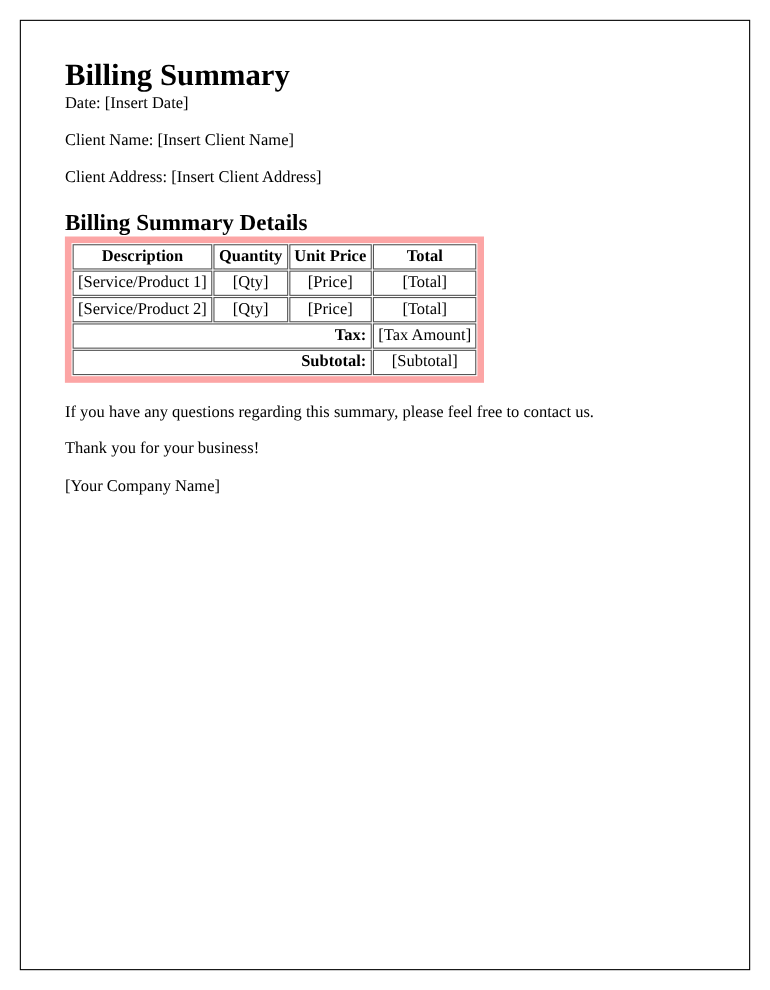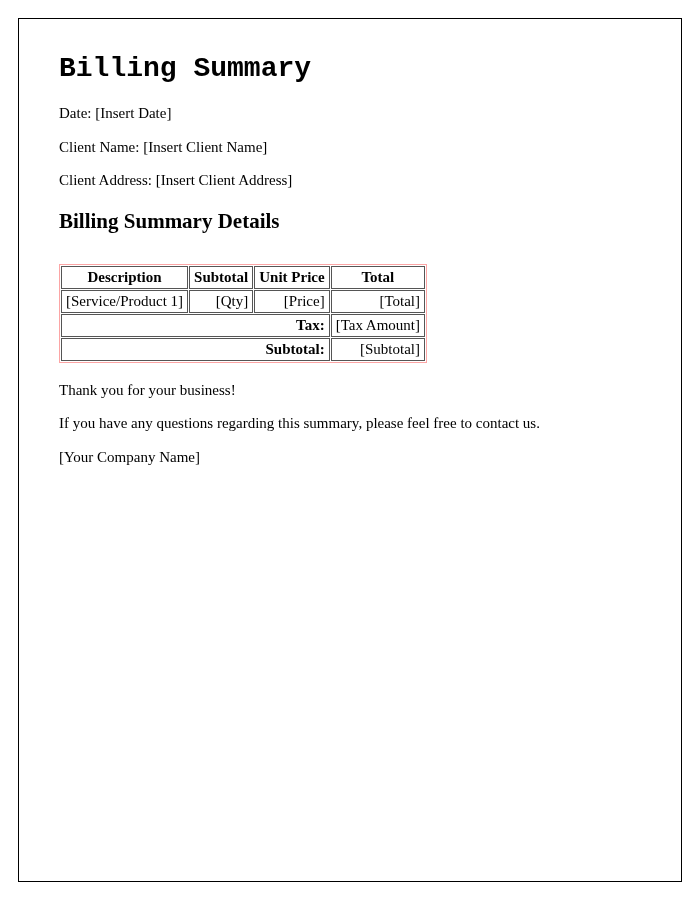--- a/index.html
+++ b/index.html
@@ -16,45 +16,42 @@
     }
     .page {
       border: 1px solid #000;
       width: 100%;
       height: 100%;
       padding: 34px 40px;
     }
     h1 {
       font-size: 28px;
       font-weight: bold;
-      margin-bottom: 20px;
-      font-family: Liberation Mono, monospace;
     }
     h2 {
       font-size: 21px;
       font-weight: bold;
       margin-top: 18px;
     }
     p {
       font-size: 15px;
       margin-bottom: 14px;
       line-height: 1.3;
     }
     table {
       border-collapse: separate;
       border-spacing: 1px;
-      border: 1px solid #fca5a5;
+      border: 6px solid #fca5a5;
       margin-bottom: 18px;
-      margin-top: 30px;
     }
     th, td {
       border: 1px solid #555;
       padding: 2px 4px;
       font-size: 15px;
-      text-align: right;
+      text-align: center;
     }
     th {
       font-weight: bold;
       text-align: center;
     }
     .right {
       text-align: right;
       font-weight: bold;
     }
   </style>
@@ -76,38 +73,44 @@
   <p>
     <span>Client Address: </span><span>[Insert Client Address]</span>
   </p>
 
   <h2>Billing Summary Details</h2>
 
   <table>
     <tbody>
         <tr>
       <th>Description</th>
-      <th>Subtotal</th>
+      <th>Quantity</th>
       <th>Unit Price</th>
       <th>Total</th>
     </tr>
     <tr>
       <td>[Service/Product 1]</td>
+      <td>[Qty]</td>
+      <td>[Price]</td>
+      <td>[Total]</td>
+    </tr>
+    <tr>
+      <td>[Service/Product 2]</td>
       <td>[Qty]</td>
       <td>[Price]</td>
       <td>[Total]</td>
     </tr>
     <tr>
       <td colspan="3" class="right">Tax:</td>
       <td>[Tax Amount]</td>
     </tr>
     <tr>
       <td colspan="3" class="right">Subtotal:</td>
       <td>[Subtotal]</td>
     </tr>
   </tbody>
     </table>
 
+  <p>If you have any questions regarding this summary, please feel free to contact us.</p>
   <p>Thank you for your business!</p>
-  <p>If you have any questions regarding this summary, please feel free to contact us.</p>
   <p>[Your Company Name]</p>
 
 </div>
 
 </body></html>

